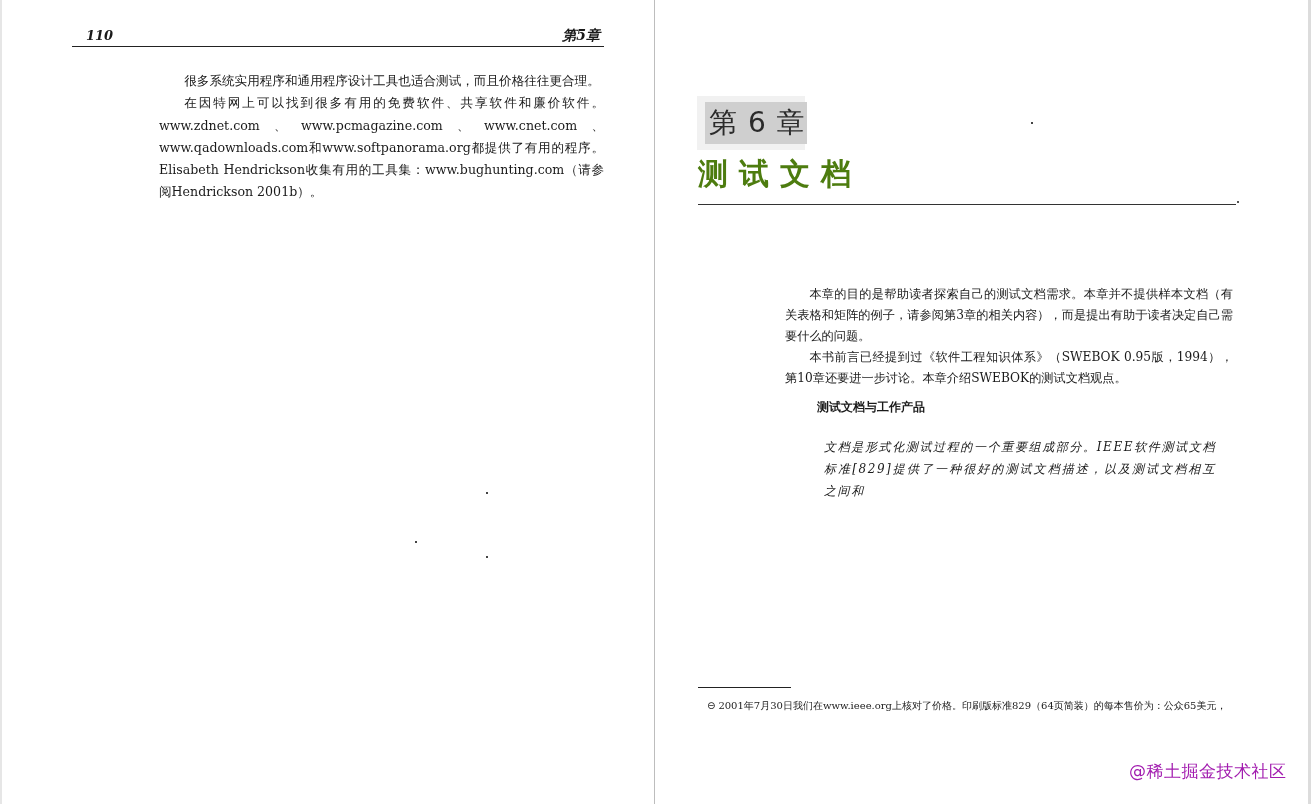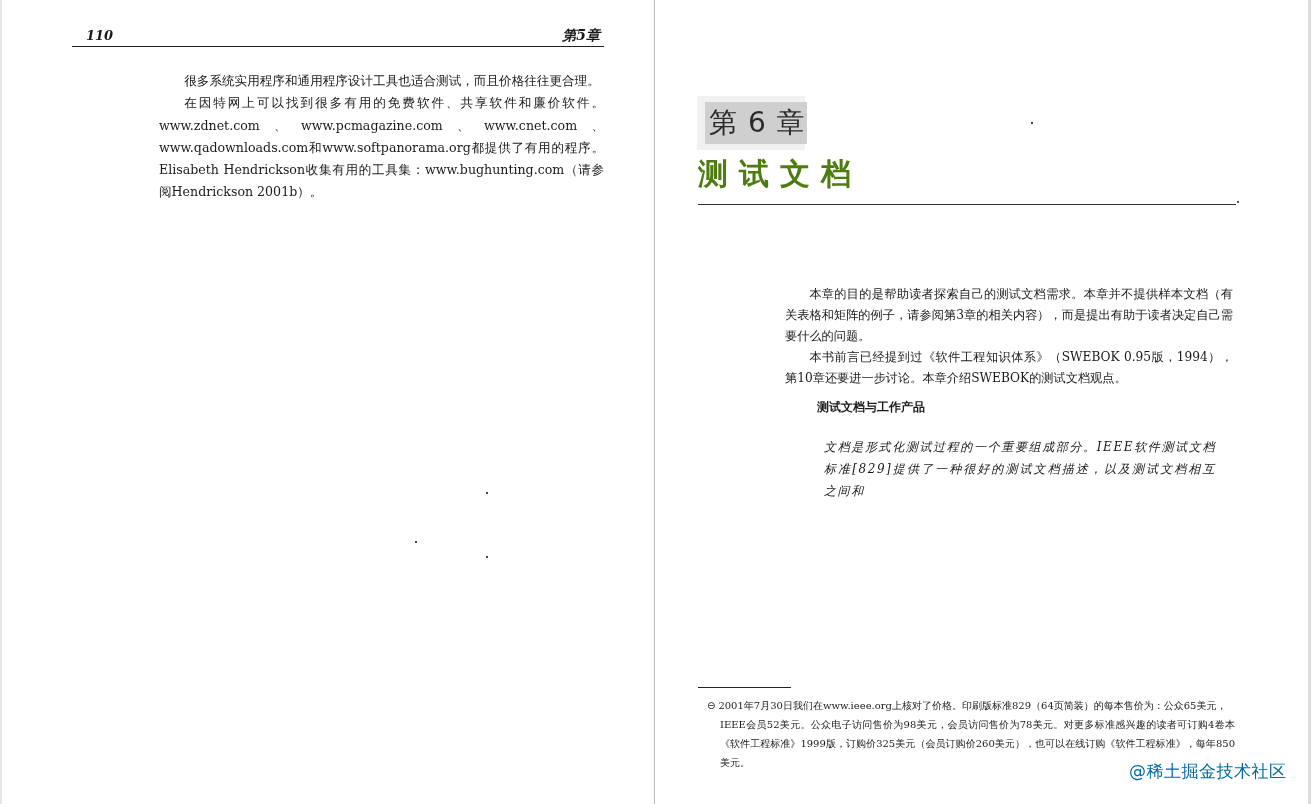--- a/index.html
+++ b/index.html
@@ -184,21 +184,21 @@
       font-family: "DejaVu Sans", sans-serif;
       font-size: 8px;
       vertical-align: super;
     }
     .watermark {
       position: absolute;
       left: 1129px;
       top: 760px;
       font-family: "DejaVu Sans", "Liberation Sans", sans-serif;
       font-size: 17px;
-      color: #0369a1;
+      color: #a21caf;
       letter-spacing: 0.5px;
     }
   </style>
 </head>
 <body>
 
 <div class="spread">
   <div class="left-edge"></div>
   <div class="gutter"></div>
   <div class="right-edge"></div>
@@ -229,18 +229,17 @@
     <div class="right-body">
       <p class="para indent">本章的目的是帮助读者探索自己的测试文档需求。本章并不提供样本文档（有关表格和矩阵的例子，请参阅第3章的相关内容），而是提出有助于读者决定自己需要什么的问题。</p>
       <p class="para indent">本书前言已经提到过《软件工程知识体系》（SWEBOK 0.95版，1994），第10章还要进一步讨论。本章介绍SWEBOK的测试文档观点。</p>
       <p class="section-heading">测试文档与工作产品</p>
       <p class="quote-body">文档是形式化测试过程的一个重要组成部分。IEEE软件测试文档标准[829]提供了一种很好的测试文档描述，以及测试文档相互之间和</p>
     </div>
 
     <div class="footnote-rule"></div>
     <div class="footnote">
       <span class="footnote-marker">⊖</span><span>2001年7月30日我们在www.ieee.org上核对了价格。印刷版标准829（64页简装）的每本售价为：公众65美元，</span>
-      <span class="fn-cont">IEEE会员52美元。公众电子访问售价为98美元，会员访问售价为78美元。对更多标准感兴趣的读者可订购4卷本《软件工程标准》1999版，订购价325美元（会员订购价260美元），也可以在线订购《软件工程标准》，每年850美元。</span>
     </div>
   </div>
 
   <div class="watermark">@稀土掘金技术社区</div>
 </div>
 
 </body></html>

